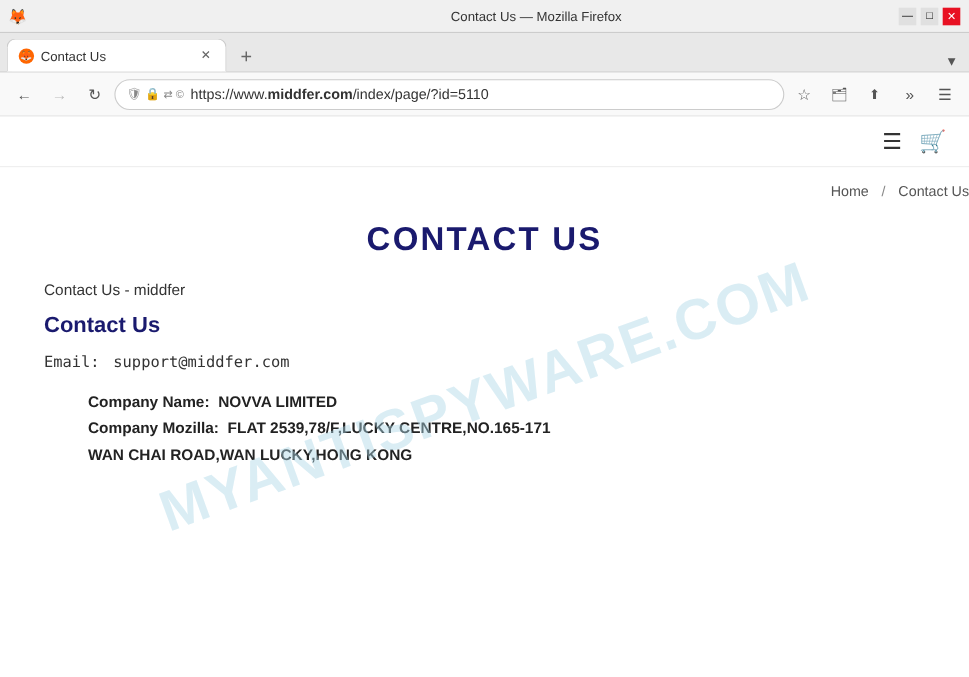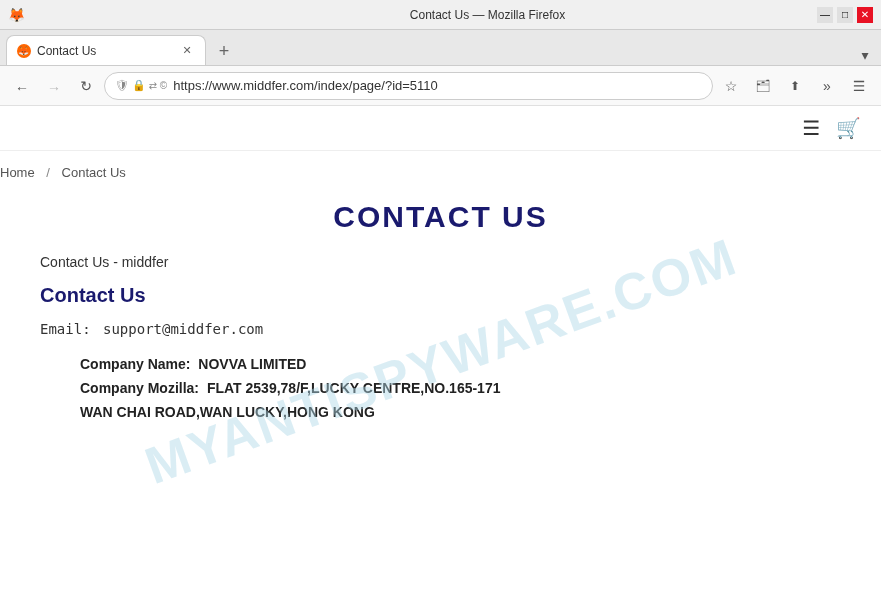--- a/index.html
+++ b/index.html
@@ -133,21 +133,21 @@
       border-radius: 20px;
       display: flex;
       align-items: center;
       padding: 0 10px;
       background: #fff;
       gap: 6px;
       font-size: 13px;
     }
     .address-icons { display: flex; align-items: center; gap: 3px; color: #888; font-size: 11px; }
     .address-text { flex: 1; color: #333; }
-    .address-text .domain { font-weight: normal; }
+    .address-text .domain { font-weight: bold; }
     .nav-right-icons { display: flex; align-items: center; gap: 4px; }
 
     
     .page-content {
       background: #fff;
       height: calc(615px - 30px - 36px - 40px);
       overflow-y: auto;
       position: relative;
     }
 
@@ -159,21 +159,21 @@
       border-bottom: 1px solid #eee;
     }
     .site-header-icons {
       display: flex;
       gap: 16px;
       align-items: center;
     }
 
     
     .breadcrumb {
-      text-align: left;
+      text-align: right;
       padding: 14px 0 8px;
       font-size: 13px;
       color: #555;
     }
     .breadcrumb a { color: #555; text-decoration: none; }
     .breadcrumb .sep { margin: 0 8px; color: #888; }
 
     
     .page-title-section {
       text-align: center;

